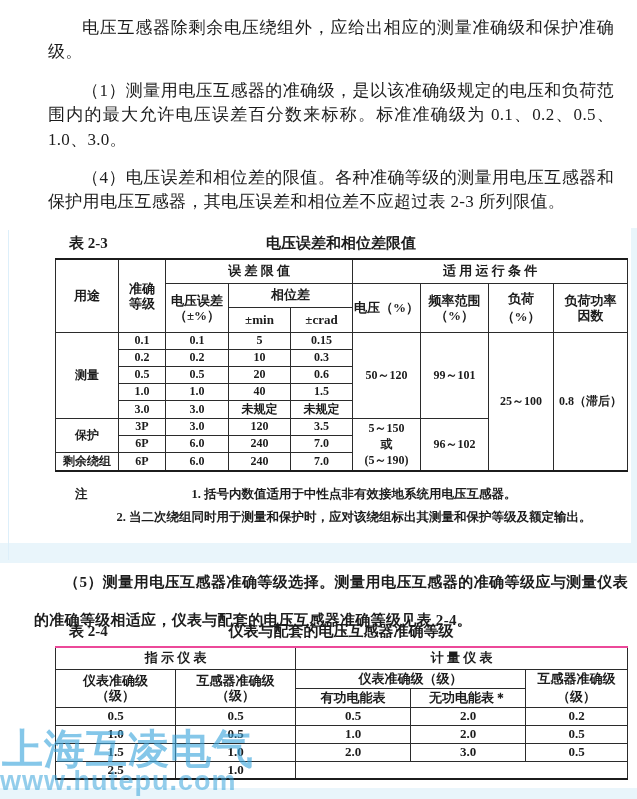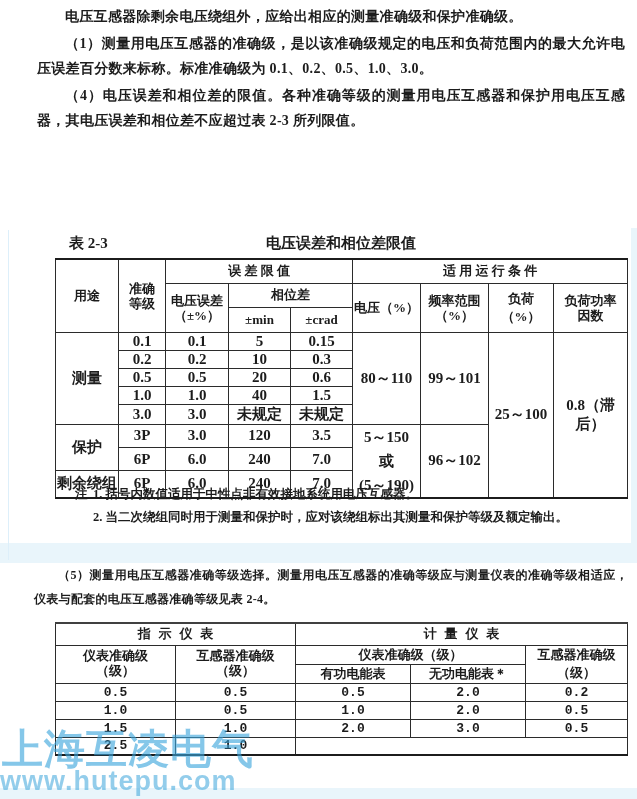--- a/index.html
+++ b/index.html
@@ -8,64 +8,64 @@
     background:#ffffff;color:#1c1c1c;
     font-family:"Liberation Serif","DejaVu Serif",serif;
   }
   
   .tint-band{position:absolute;background:#e9f5fb;pointer-events:none;}
   .tint-line{position:absolute;background:#ddeffa;pointer-events:none;}
 
   
   .bodytext{position:absolute;left:34px;top:2px;width:594px;}
   .bodytext p{
-    margin:3px;text-indent:2em;font-size:14px;line-height:24.4px;
-    text-align:justify;letter-spacing:0.3px;font-weight:700;
+    margin:14px;text-indent:2em;font-size:17px;line-height:24.4px;
+    text-align:justify;letter-spacing:0.3px;font-weight:400;
   }
   .bodytext-p5{position:absolute;left:34px;top:563px;width:594px;}
   .bodytext-p5 p{
-    margin:0;text-indent:2em;font-size:12px;line-height:24px;
+    margin:0;text-indent:2em;font-size:15px;line-height:38px;
     text-align:justify;letter-spacing:0.3px;font-weight:600;
   }
 
   
   .tcaption{position:relative;height:22px;margin-bottom:2px;font-size:15px;font-weight:bold;}
   .tcaption .tlabel{position:absolute;left:14px;top:0;}
   .tcaption .ttitle{position:absolute;left:0;right:0;top:0;text-align:center;}
 
   
   table{border-collapse:collapse;table-layout:fixed;width:572px;
         font-family:"Liberation Serif","DejaVu Serif",serif;}
   td,th{border:1px solid #2b2b2b;text-align:center;vertical-align:middle;
         padding:0;font-weight:600;overflow:hidden;}
   .t23wrap{position:absolute;left:55px;top:234px;width:572px;}
   .t24wrap{position:absolute;left:55px;top:622px;width:572px;}
   .t23 {border-top:2px solid #1c1c1c;border-bottom:2px solid #1c1c1c;}
-  .t24 {border-top:2px solid #404040;border-bottom:2px solid #1c1c1c;font-family:Liberation Mono, monospace;}
+  .t24 {border-top:2px solid #ec4899;border-bottom:2px solid #1c1c1c;}
   .t23 th{font-size:13px;}
-  .t23 td{font-size:15px;}
+  .t23 td{font-size:12px;}
   .t23 .hA{height:24px;}
   .t23 .hB{height:24px;}
   .t23 .hC{height:25px;}
   .t23 .dr{height:17px;}
   .pre{white-space:pre-line;line-height:15px;}
-  .pre3{white-space:pre-line;line-height:24px;}
+  .pre3{white-space:pre-line;line-height:16px;}
 
   .t24 th{font-size:13px;}
   .t24 td{font-size:13px;}
   .t24 .hA{height:22px;}
   .t24 .hB{height:19px;}
   .t24 .hC{height:19px;}
   .t24 .dr{height:18px;}
 
   
   .t23notes{position:absolute;left:75px;top:483px;width:540px;
     font-size:12.5px;line-height:23px;font-weight:600;}
   .t23notes .nlabel{position:absolute;left:0;top:0;font-weight:bold;}
-  .t23notes .nbody{margin-left:18px;}
+  .t23notes .nbody{margin-left:18px;text-align:center;}
 
   
   .t24foot{position:absolute;left:85px;top:781px;width:540px;
     font-size:12.5px;font-weight:600;}
   .t24foot .fmark{margin-right:10px;}
 
   
   .wm-company{
     position:absolute;left:2px;top:722px;font-size:41px;font-weight:bold;
     color:rgba(58,164,219,0.62);letter-spacing:1px;
@@ -132,21 +132,21 @@
       <tr class="hC">
         <th>±min</th>
         <th>±crad</th>
       </tr>
       <tr class="dr">
         <td rowspan="5">测量</td>
         <td>0.1</td>
         <td>0.1</td>
         <td>5</td>
         <td>0.15</td>
-        <td rowspan="5">80～110</td>
+        <td rowspan="5">50～120</td>
         <td rowspan="5">99～101</td>
         <td rowspan="8">25～100</td>
         <td rowspan="8">0.8（滞后）</td>
       </tr>
       <tr class="dr">
         <td>0.2</td>
         <td>0.2</td>
         <td>10</td>
         <td>0.3</td>
       </tr>
@@ -202,20 +202,24 @@
       <div>1. 括号内数值适用于中性点非有效接地系统用电压互感器。</div>
       <div>2. 当二次绕组同时用于测量和保护时，应对该绕组标出其测量和保护等级及额定输出。</div>
     </div>
   </div>
 
   <div class="bodytext-p5">
     <p>（5）测量用电压互感器准确等级选择。测量用电压互感器的准确等级应与测量仪表的准确等级相适应，仪表与配套的电压互感器准确等级见表 2-4。</p>
   </div>
 
   <div class="t24wrap">
+    <div class="tcaption">
+      <span class="tlabel">表 2-4</span>
+      <span class="ttitle">仪表与配套的电压互感器准确等级</span>
+    </div>
     <table class="t24">
       <colgroup>
         <col style="width:120px">
           <col style="width:120px">
           <col style="width:115px">
         <col style="width:115px">
           <col style="width:102px">
       </colgroup>
       <tbody>
           <tr class="hA">

